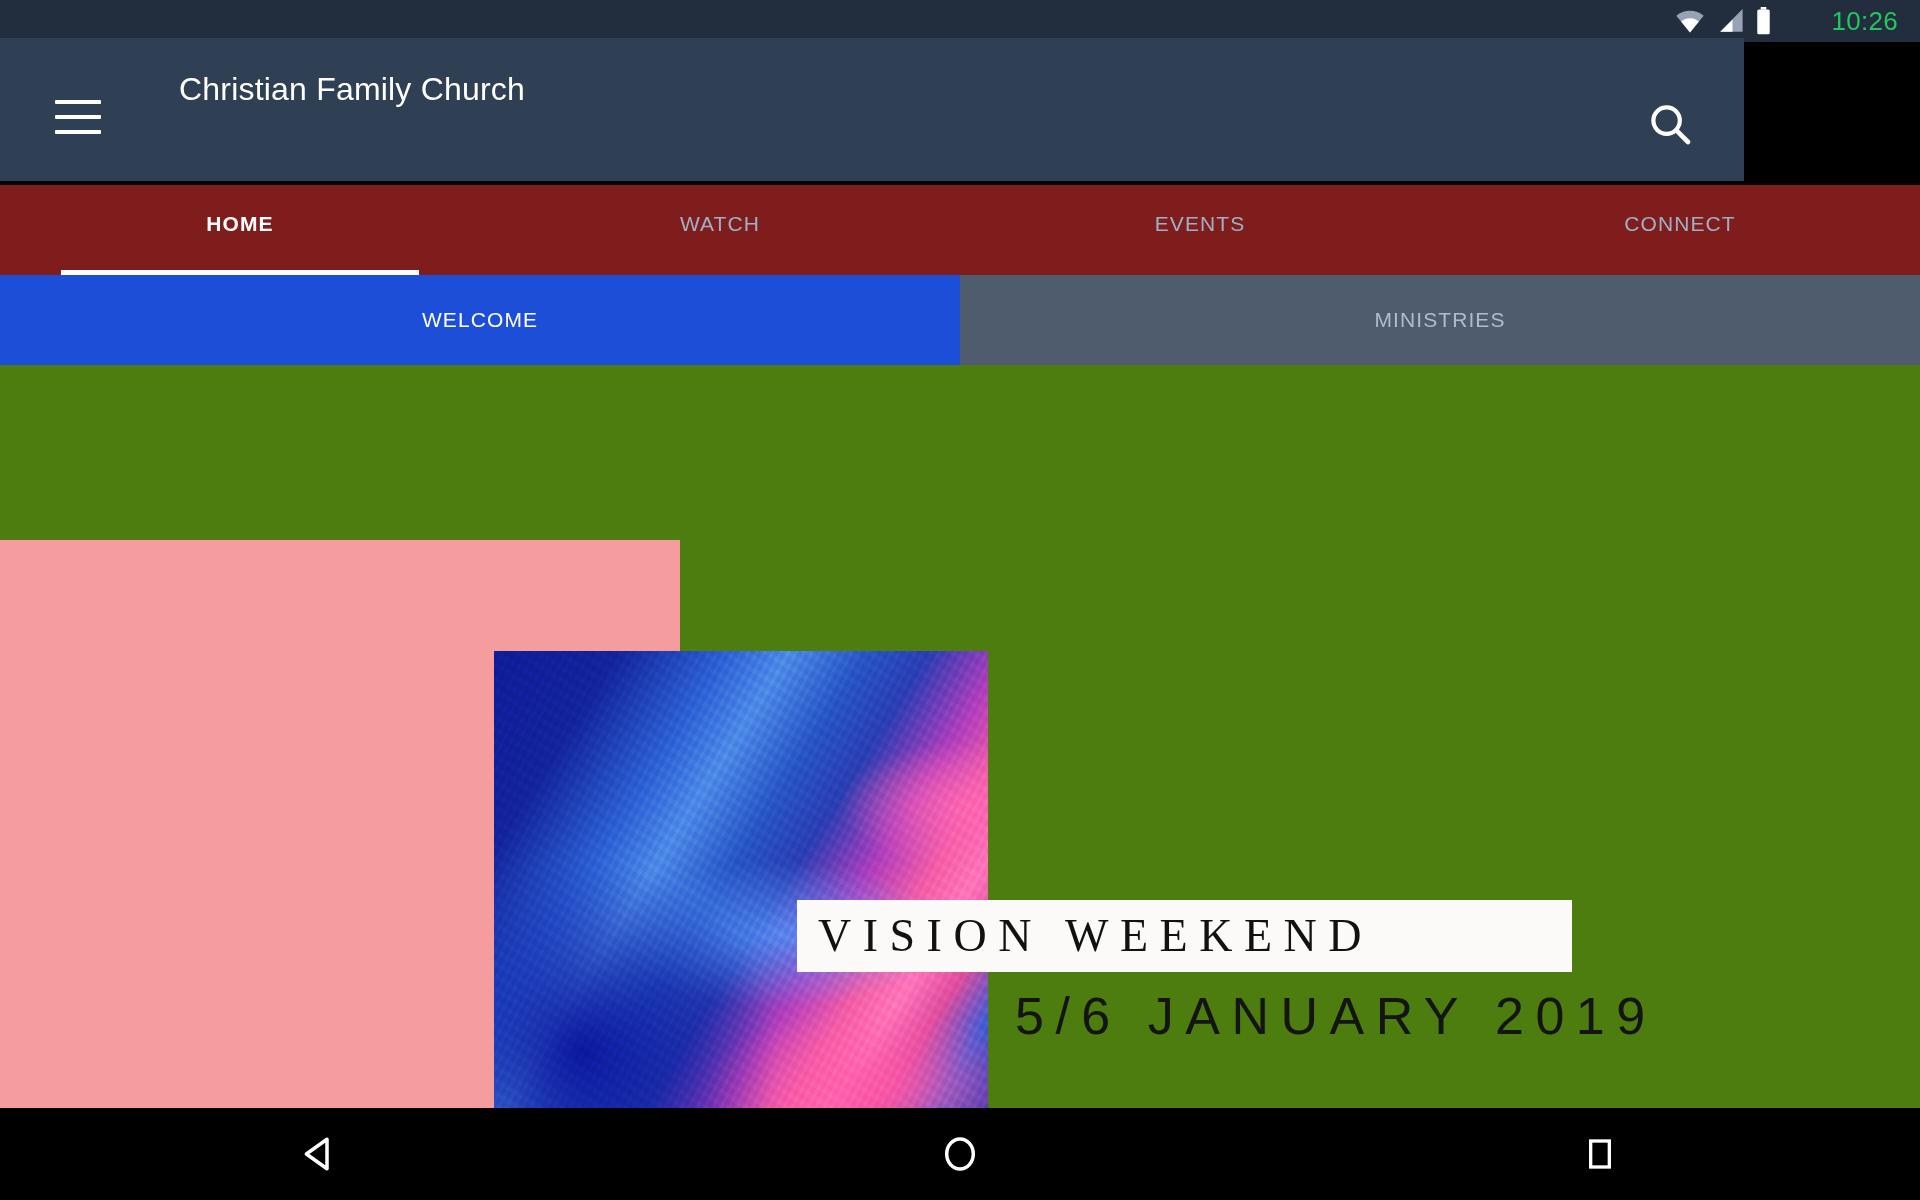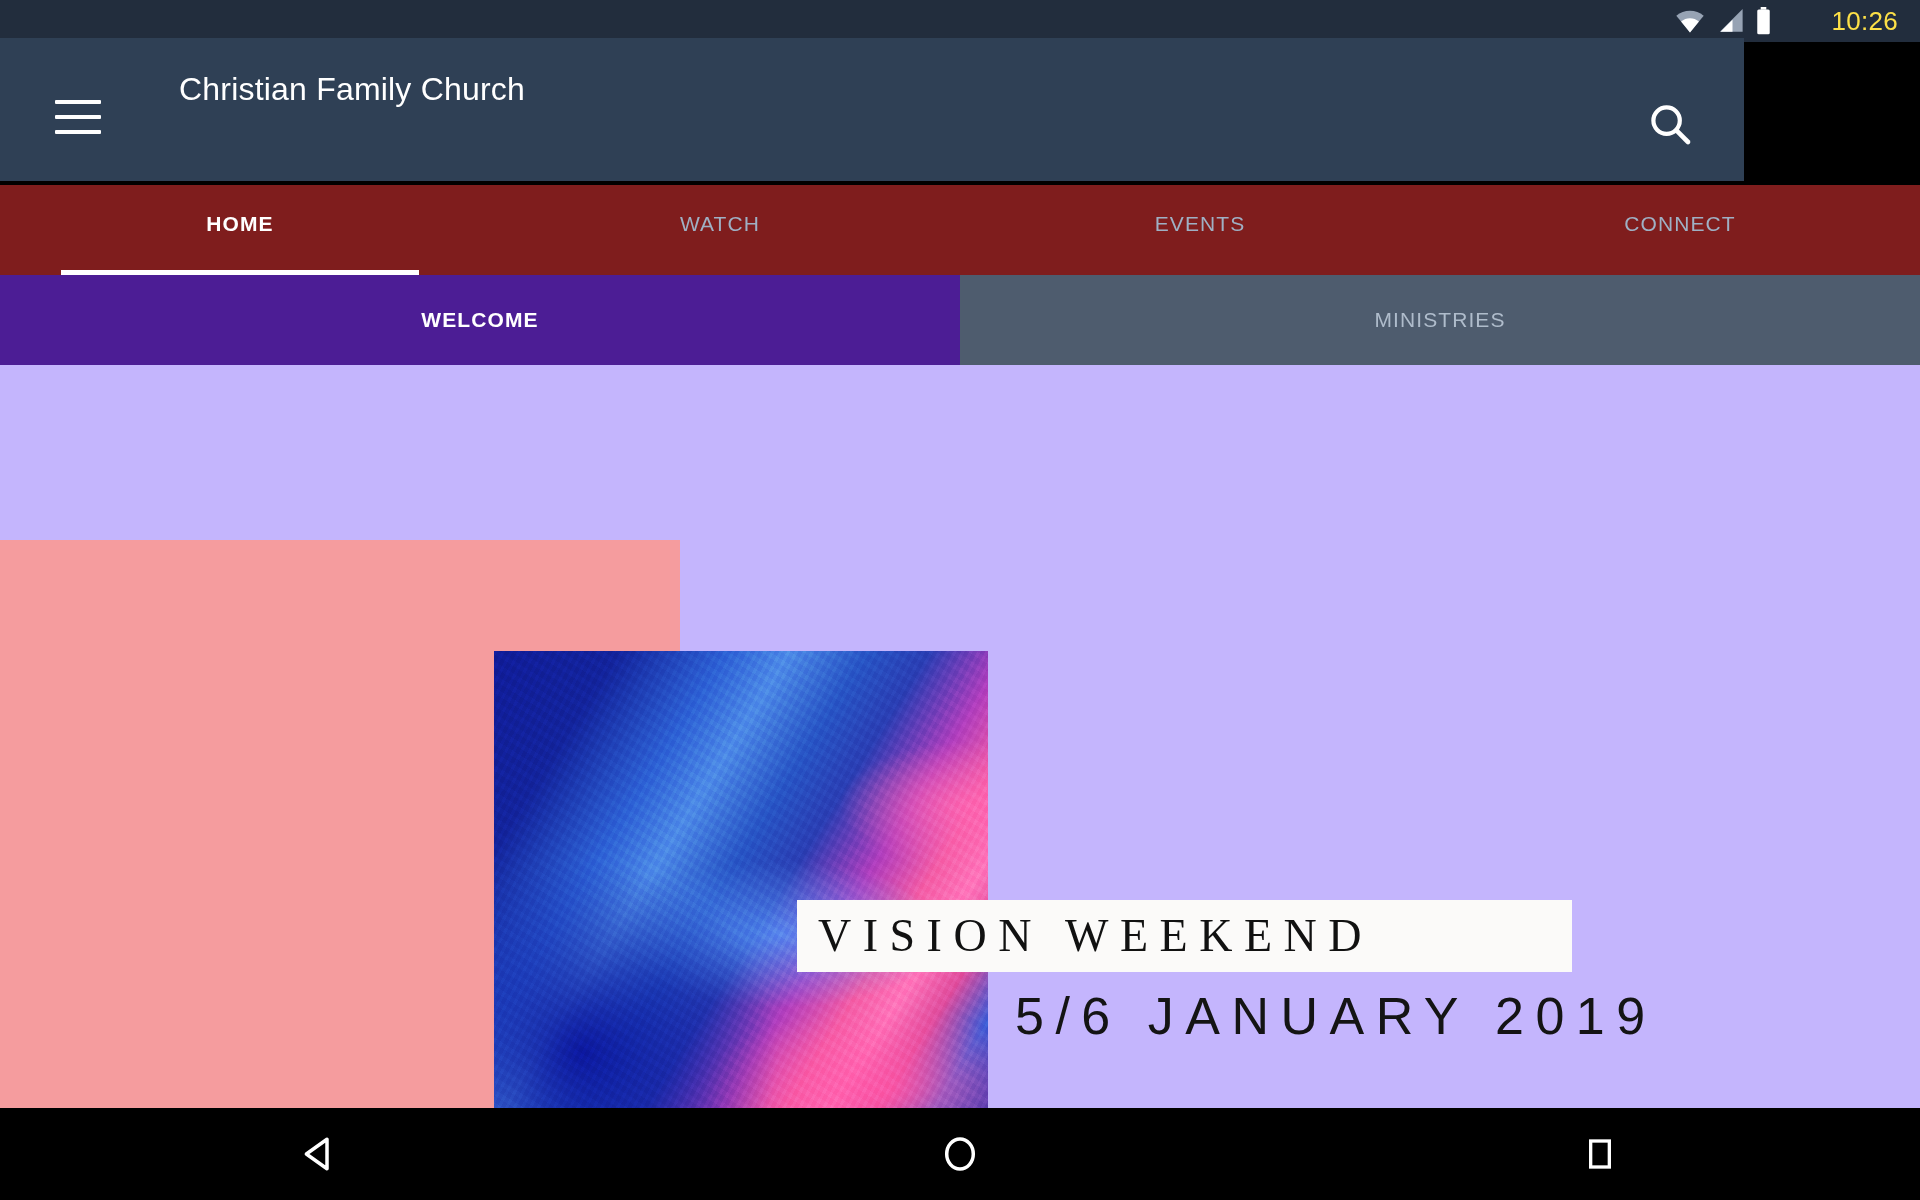--- a/index.html
+++ b/index.html
@@ -12,21 +12,21 @@
   #screen { position:relative; width:1920px; height:1200px; overflow:hidden; }
 
   
   .statusbar{
     position:absolute; left:0; top:0; width:1920px; height:42px;
     background:#222D3D;
     display:flex; align-items:center; justify-content:flex-end;
     padding-right:22px; gap:11px;
   }
   .sb-ic{ display:flex; align-items:center; }
-  .sb-time{ color:#fde047; font-size:26px; letter-spacing:.3px; line-height:1;margin-left:48px; }
+  .sb-time{ color:#22c55e; font-size:26px; letter-spacing:.3px; line-height:1;margin-left:48px; }
 
   
   .appbar{
     position:absolute; left:0; top:38px; width:1744px; height:143px;
     background:#2F4055;
   }
   .hamburger{
     position:absolute; left:55px; top:62px; width:46px; height:34px;
     display:flex; flex-direction:column; justify-content:space-between;
     cursor:pointer;
@@ -66,26 +66,26 @@
     position:absolute; left:0; top:275px; width:1920px; height:90px;
     display:flex;
   }
   .subtab{
     flex:1 1 0; height:90px;
     display:flex; align-items:center; justify-content:center;
     font-size:21px; letter-spacing:1.1px;
     background:#4E5C6E; color:#AFBCCB; cursor:pointer;
     white-space:nowrap;
   }
-  .subtab.active{ background:#4c1d95; color:#ffffff; font-weight:bold; }
+  .subtab.active{ background:#1d4ed8; color:#ffffff; font-weight:normal; }
 
   
   .content{
     position:absolute; left:0; top:365px; width:1920px; height:743px;
-    background:#c4b5fd; overflow:hidden;
+    background:#4d7c0f; overflow:hidden;
   }
   .pink-block{
     position:absolute; left:-200px; top:175px;
     width:880px; height:568px;
     background:#F59C9E;
   }
   .photo{
     position:absolute; left:494px; top:286px;
     width:494px; height:457px;
     background:

